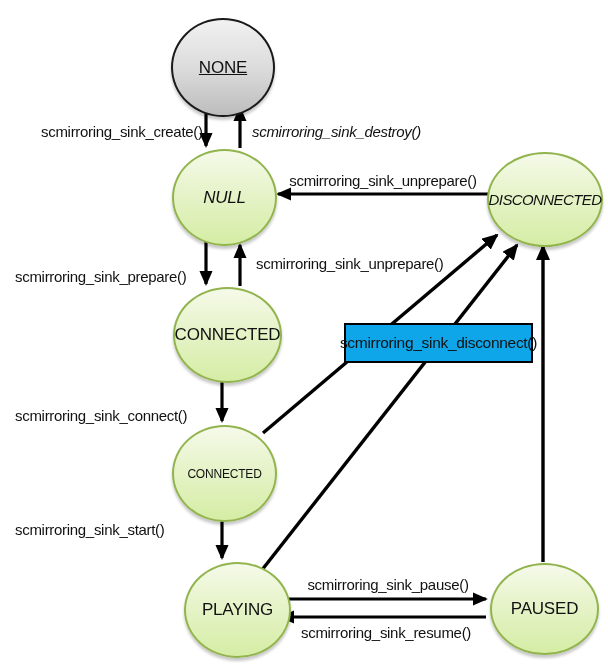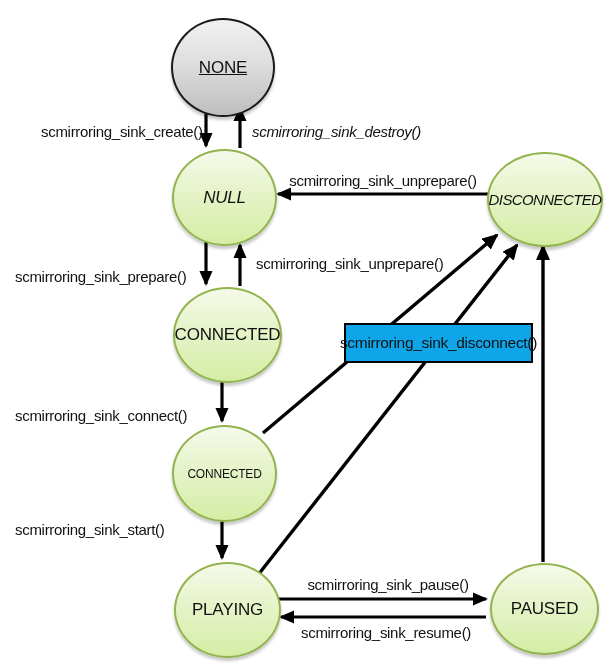--- a/index.html
+++ b/index.html
@@ -79,21 +79,21 @@
   </div>
 
   <div class="state" style="left:173px;top:287px;width:105px;height:92px;">
     <span>CONNECTED</span>
   </div>
 
   <div class="state" style="left:172px;top:425px;width:101px;height:93px;font-size:12px;">
     <span>CONNECTED</span>
   </div>
 
-  <div class="state" style="left:174px;top:562px;width:103px;height:92px;">
+  <div class="state" style="left:184px;top:562px;width:103px;height:92px;">
     <span>PLAYING</span>
   </div>
 
   <div class="state wide" style="left:487px;top:152px;width:112px;height:91px;">
     <span>DISCONNECTED</span>
   </div>
 
   <div class="state" style="left:490px;top:563px;width:105px;height:88px;">
     <span>PAUSED</span>
   </div>

